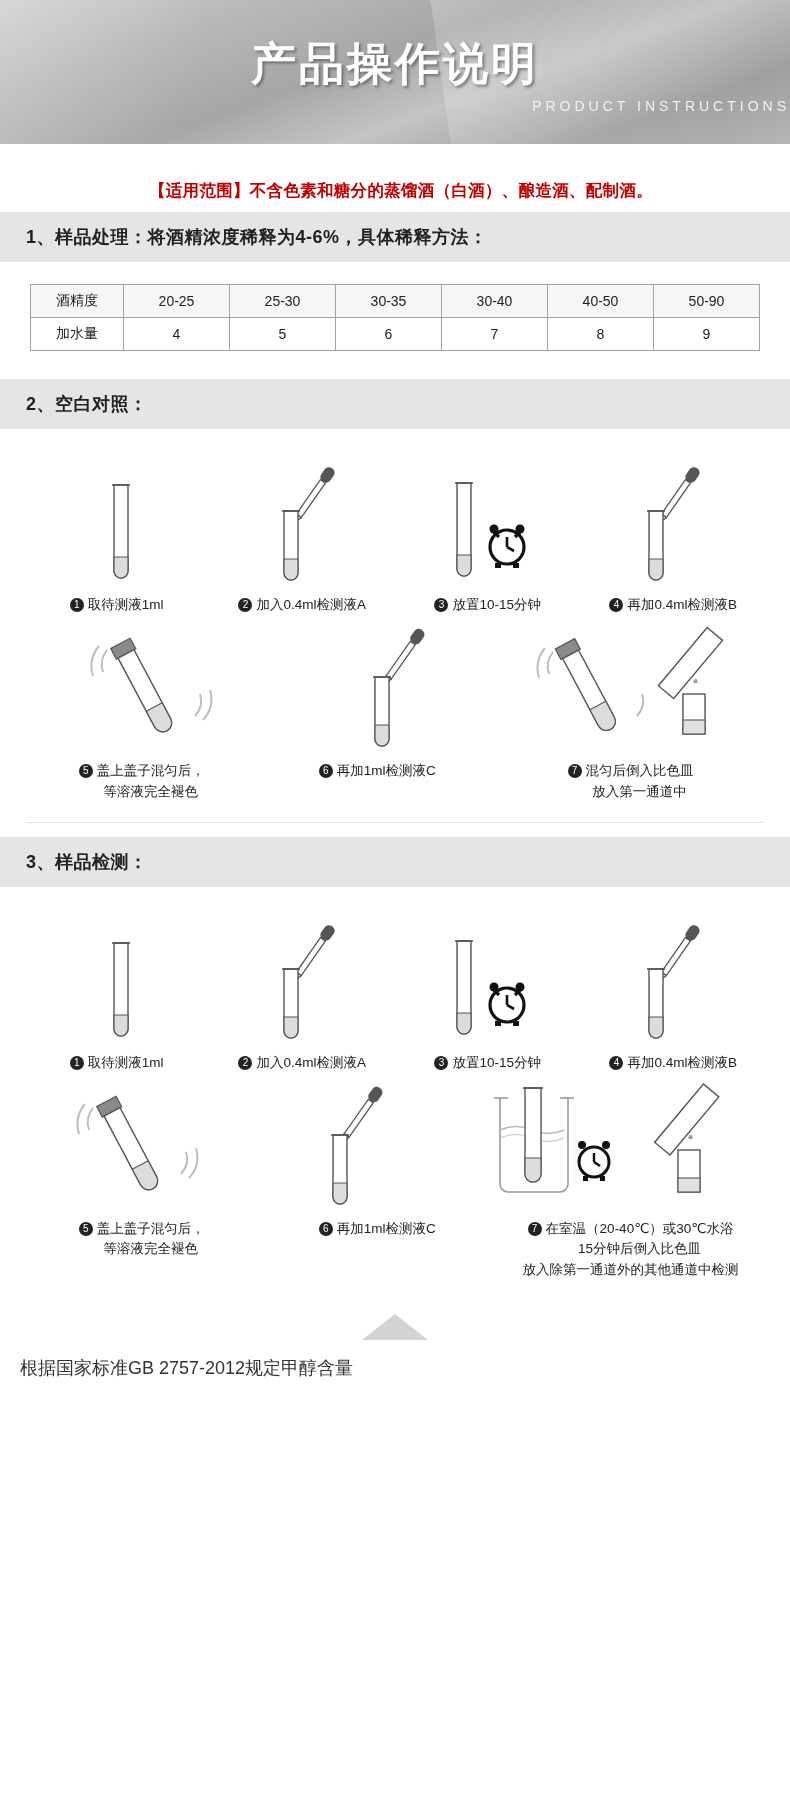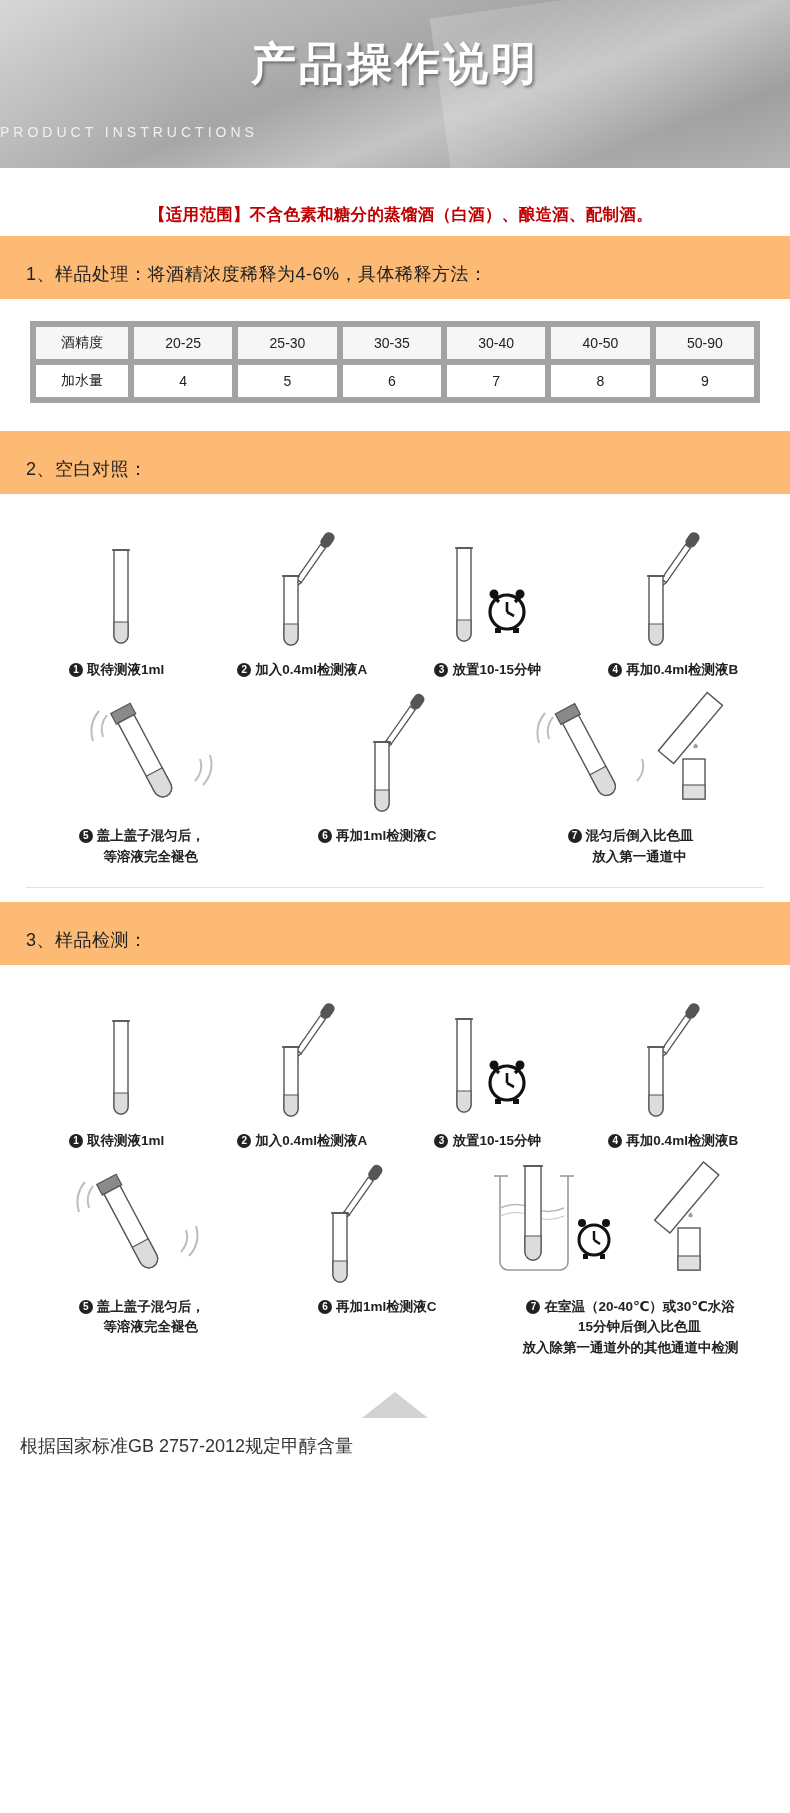--- a/index.html
+++ b/index.html
@@ -16,21 +16,21 @@
     position: relative;
     width: 790px;
     height: 1813px;
     overflow: hidden;
     background: #fff;
   }
 
   
   .header {
     position: relative;
-    height: 168px;
+    height: 144px;
     background: linear-gradient(160deg, #cfcfcf 0%, #b9b9b9 22%, #a6a6a6 45%, #c4c4c4 62%, #9f9f9f 82%, #b5b5b5 100%);
     overflow: hidden;
   }
   .header::before {
     content: "";
     position: absolute;
     left: -120px; top: -60px;
     width: 500px; height: 320px;
     background: linear-gradient(115deg, rgba(255,255,255,0.30), rgba(255,255,255,0) 60%);
     transform: rotate(-12deg);
@@ -49,60 +49,60 @@
     padding-top: 34px;
     font-size: 45px;
     font-weight: bold;
     letter-spacing: 3px;
     color: #ffffff;
     text-shadow: 2px 2px 3px rgba(60,60,60,0.55);
     z-index: 2;
   }
   .header-sub {
     position: relative;
-    text-align: left;
-    margin-top: 30px;
+    text-align: right;
+    margin-top: 4px;
     font-size: 14px;
     letter-spacing: 4px;
     color: #f1f1f1;
     z-index: 2;
   }
 
   
   .scope {
     text-align: center;
     font-size: 16.5px;
     font-weight: bold;
     color: #c00000;
     padding: 36px 20px 10px 32px;
     letter-spacing: 0.3px;
   }
 
   
   .section-bar {
     position: relative;
-    background: #fdba74;
-    padding: 26px 0 13px 26px;
+    background: #e5e5e5;
+    padding: 13px 0 13px 26px;
     font-size: 18px;
-    font-weight: normal;
+    font-weight: bold;
     color: #222;
     letter-spacing: 0.5px;
   }
 
   
   .table-wrap {
     padding: 22px 30px 10px 30px;
   }
   table.alc {
     border-collapse: collapse;
     width: 100%;
     font-size: 14px;
   }
   table.alc td {
-    border: 6px solid #a3a3a3;
+    border: 1px solid #a3a3a3;
     text-align: center;
     padding: 7px 2px;
     height: 16px;
   }
   table.alc tr:nth-child(odd) td { background: #f6f6f6; }
   table.alc tr:nth-child(even) td { background: #ffffff; }
   table.alc td.rowhead {
     background: #ffffff;
     font-weight: normal;
     width: 88px;
@@ -126,21 +126,20 @@
     flex: 1;
     display: flex;
     align-items: flex-end;
     justify-content: center;
     height: 100%;
   }
   .label-row {
     display: flex;
     justify-content: flex-end;
     padding: 6px 0 0 0;
-    font-weight: bold;
   }
   .label-cell {
     flex: 1;
     text-align: center;
     font-size: 13.5px;
     color: #222;
     line-height: 1.5;
   }
   .label-cell .num {
     display: inline-block;

